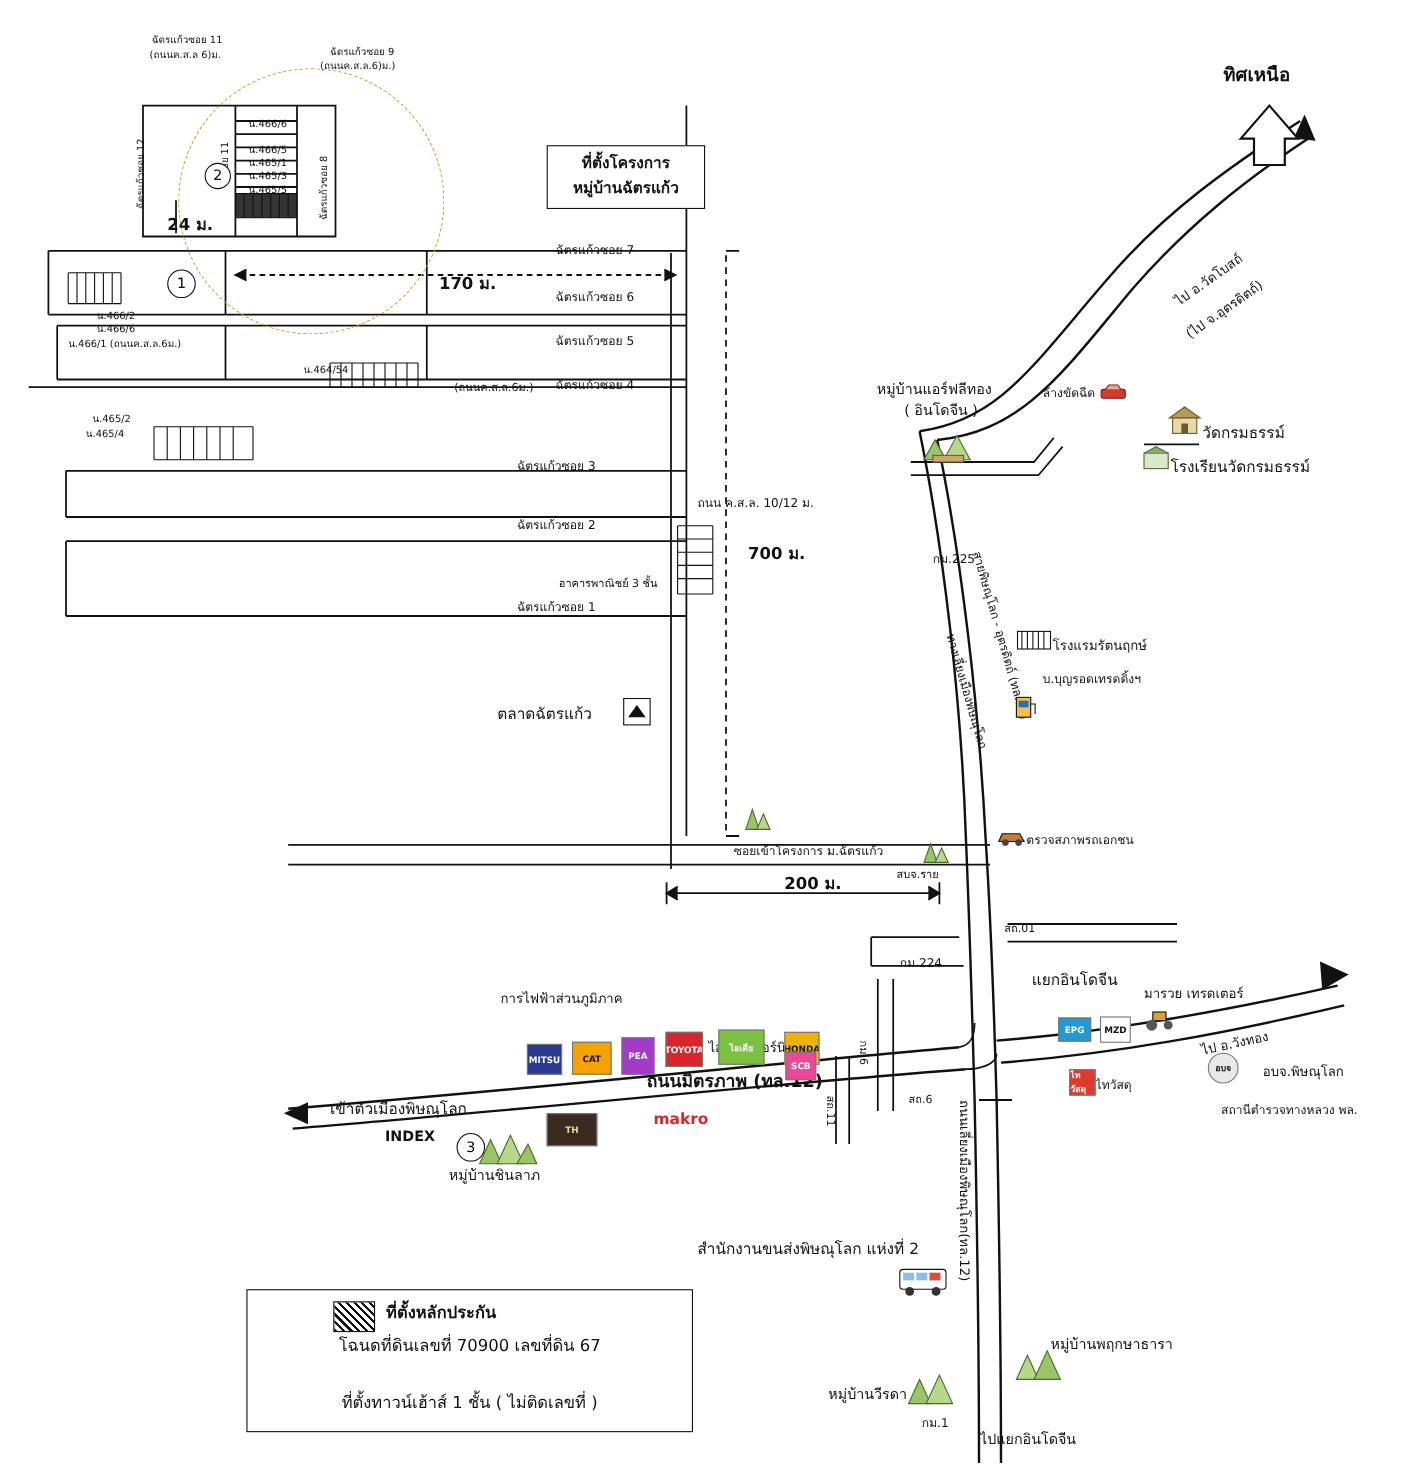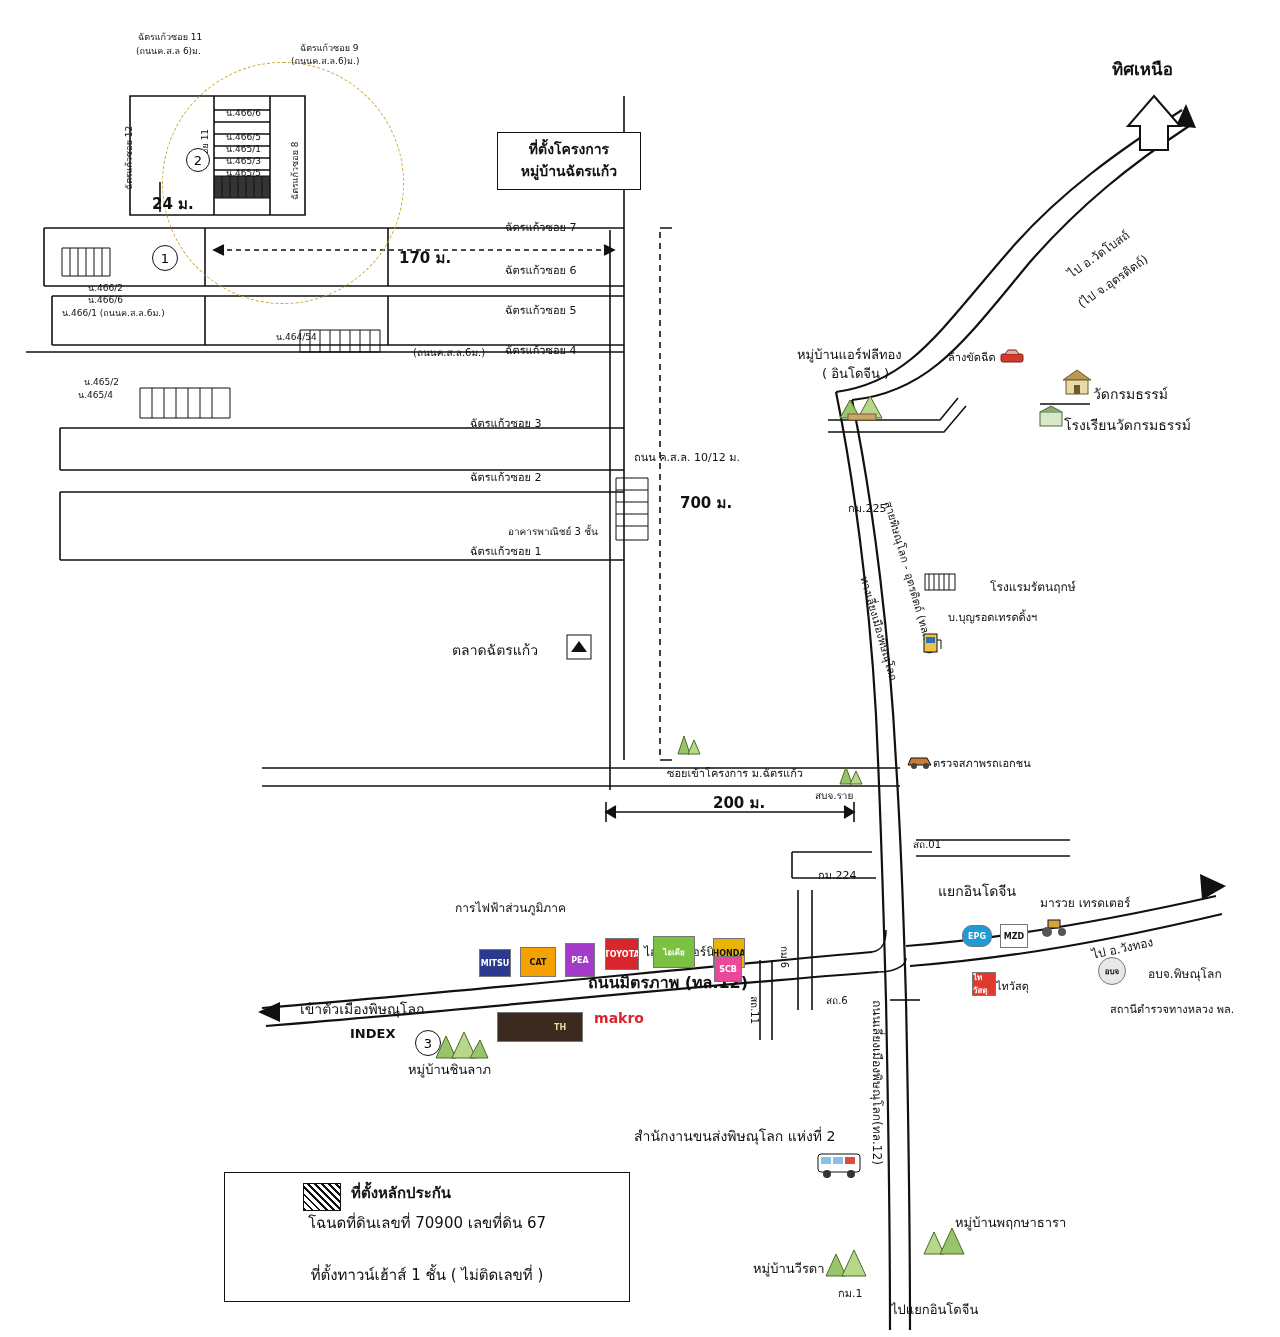--- a/index.html
+++ b/index.html
@@ -201,21 +201,21 @@
   <div class="lbl t13" style="left:797px;top:348px;">หมู่บ้านแอร์ฟลีทอง</div>
   <div class="lbl t13" style="left:822px;top:367px;">( อินโดจีน )</div>
   <div class="lbl t11" style="left:948px;top:352px;">ล้างขัดฉีด</div>
   <div class="lbl t14" style="left:1093px;top:386px;">วัดกรมธรรม์</div>
   <div class="lbl t14" style="left:1064px;top:417px;">โรงเรียนวัดกรมธรรม์</div>
   <div class="lbl t12" style="left:1066px;top:270px;transform:rotate(-35deg);transform-origin:left top;">ไป อ.วัดโบสถ์</div>
   <div class="lbl t12" style="left:1076px;top:300px;transform:rotate(-35deg);transform-origin:left top;">(ไป จ.อุตรดิตถ์)</div>
   <div class="lbl t11" style="left:848px;top:503px;">กม.225</div>
   <div class="lbl t11" style="left:893px;top:500px;transform:rotate(74deg);transform-origin:left top;">สายพิษณุโลก - อุตรดิตถ์ (ทล.11)</div>
   <div class="lbl t11" style="left:869px;top:575px;transform:rotate(74deg);transform-origin:left top;">ทางเลี่ยงเมืองพิษณุโลก</div>
-  <div class="lbl t12" style="left:957px;top:581px;padding-left:33px;">โรงแรมรัตนฤกษ์</div>
+  <div class="lbl t12" style="left:957px;top:581px;">โรงแรมรัตนฤกษ์</div>
   <div class="lbl t11" style="left:948px;top:612px;">บ.บุญรอดเทรดดิ้งฯ</div>
   <div class="lbl t11" style="left:933px;top:758px;">ตรวจสภาพรถเอกชน</div>
   <div class="lbl t11" style="left:818px;top:870px;">กม.224</div>
   <div class="lbl t10" style="left:815px;top:790px;">สบจ.ราย</div>
   <div class="lbl t10" style="left:913px;top:839px;">สถ.01</div>
   <div class="lbl t14" style="left:938px;top:883px;">แยกอินโดจีน</div>
   <div class="lbl t12" style="left:1040px;top:897px;">มารวย เทรดเตอร์</div>
   <div class="lbl t12" style="left:1091px;top:949px;transform:rotate(-12deg);transform-origin:left top;">ไป อ.วังทอง</div>
   <div class="lbl t12" style="left:1148px;top:968px;">อบจ.พิษณุโลก</div>
   <div class="lbl t11" style="left:1110px;top:1004px;">สถานีตำรวจทางหลวง พล.</div>
@@ -235,24 +235,24 @@
   <div class="lbl t10" style="left:826px;top:995px;">สถ.6</div>
   <div class="lbl t10" style="left:790px;top:946px;transform:rotate(90deg);transform-origin:left top;">กม.6</div>
   <div class="lbl t10" style="left:760px;top:996px;transform:rotate(90deg);transform-origin:left top;">สถ.11</div>
 
   <div class="chip" style="left:479px;top:949px;width:30px;height:26px;background:#2b3a8f;color:#fff;">MITSU</div>
   <div class="chip" style="left:520px;top:947px;width:34px;height:28px;background:#f5a100;color:#111;">CAT</div>
   <div class="chip" style="left:565px;top:943px;width:28px;height:32px;background:#a23bc8;color:#fff;">PEA</div>
   <div class="chip" style="left:605px;top:938px;width:32px;height:30px;background:#d8262c;color:#fff;">TOYOTA</div>
   <div class="chip" style="left:653px;top:936px;width:40px;height:30px;background:#7cc242;color:#fff;">ไอเดีย</div>
   <div class="chip" style="left:713px;top:938px;width:30px;height:28px;background:#eab308;color:#111;">HONDA</div>
-  <div class="chip" style="left:497px;top:1012px;width:44px;height:28px;background:#3a2a20;color:#e8d8a0;padding-left:40px;">TH</div>
+  <div class="chip" style="left:497px;top:1012px;width:44px;height:28px;background:#3a2a20;color:#e8d8a0;">TH</div>
   <div class="chip" style="left:588px;top:1006px;width:62px;height:24px;background:#fff;color:#d8262c;font-size:14px;border:none;">makro</div>
   <div class="chip" style="left:714px;top:956px;width:26px;height:24px;background:#ec4899;color:#fff;">SCB</div>
-  <div class="chip" style="left:962px;top:925px;width:28px;height:20px;background:#1e9ad6;color:#fff;border-radius:10px;">EPG</div>
+  <div class="chip" style="left:962px;top:925px;width:28px;height:20px;background:#1e9ad6;color:#fff;">EPG</div>
   <div class="chip" style="left:1000px;top:924px;width:26px;height:22px;background:#fff;color:#111;">MZD</div>
   <div class="chip" style="left:972px;top:972px;width:22px;height:22px;background:#e03a2f;color:#fff;">ไทวัสดุ</div>
   <div class="chip" style="left:1098px;top:957px;width:26px;height:26px;background:#e8e8e8;color:#111;border-radius:50%;">อบจ</div>
 
   <svg class="poi" style="left:1060px;top:368px;" width="34" height="30" viewBox="0 0 34 30">
     <path d="M17 2 L31 12 H3 Z" fill="#b89a55" stroke="#6b5a2a"></path>
     <rect x="6" y="12" width="22" height="14" fill="#e8d9a8" stroke="#6b5a2a"></rect>
     <rect x="14" y="17" width="6" height="9" fill="#6b5a2a"></rect>
   </svg>
   <svg class="poi" style="left:1038px;top:404px;" width="26" height="24" viewBox="0 0 26 24">

